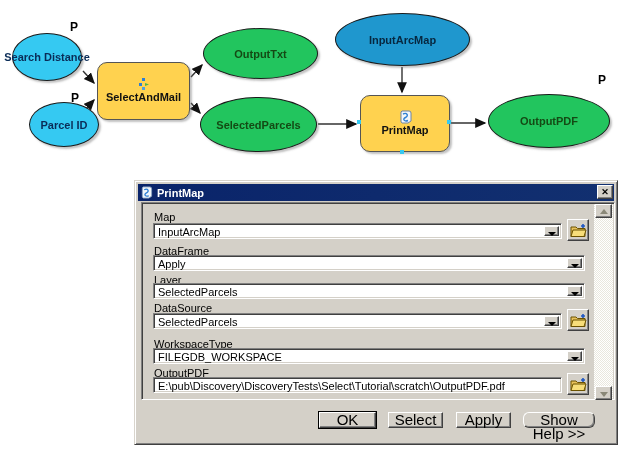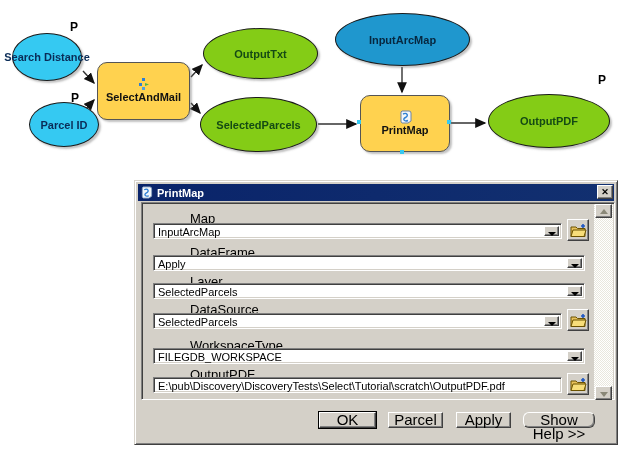--- a/index.html
+++ b/index.html
@@ -12,21 +12,21 @@
   
   #model { position:absolute; left:0; top:0; width:628px; height:176px; }
   #wires { position:absolute; left:0; top:0; width:628px; height:176px; pointer-events:none; }
 
   .node { position:absolute; display:flex; align-items:center; justify-content:center;
           text-align:center; font-weight:bold; font-size:11px; line-height:12px;
           box-shadow:2px 2px 2px rgba(120,120,120,.45); cursor:default; }
   .ellipse { border-radius:50%; border:1px solid #1a1a1a; }
   .cyan  { background:#35C9F2; color:#0A2C57; }
   .blue  { background:#1F97CE; color:#07273F; }
-  .green { background:#84cc16; color:#144A14; }
+  .green { background:#22c55e; color:#144A14; }
   .tool  { background:#FFD24F; border:1px solid #555; border-radius:10px; color:#111;
            flex-direction:column; }
   .tool .ticon { height:14px; margin-top:-2px; }
   .pmark { position:absolute; font-weight:bold; font-size:12px; color:#000; }
 
   .ctick { position:absolute; width:4px; height:4px; background:#35C9F2; }
 
   
   #dlg { position:absolute; left:134px; top:180px; width:484px; height:265px;
          background:#D4D0C8; border-right:1px solid #404040; border-bottom:1px solid #404040;
@@ -40,21 +40,21 @@
               background:#D4D0C8; border-top:1px solid #fff; border-left:1px solid #fff;
               border-right:1px solid #404040; border-bottom:1px solid #404040;
               box-shadow:inset -1px -1px 0 #808080;
               font-size:9px; font-weight:bold; text-align:center; line-height:12px; color:#000; cursor:default; }
 
   #panel { position:absolute; left:6px; top:21px; width:474px; height:198px;
            border-top:1px solid #808080; border-left:1px solid #808080;
            border-right:1px solid #fff; border-bottom:1px solid #fff;
            box-shadow:inset 1px 1px 0 #404040, inset -1px -1px 0 #D4D0C8; }
 
-  .flabel { position:absolute; left:12px; font-size:13px; color:#000; white-space:nowrap;margin-left:36px; }
+  .flabel { position:absolute; left:12px; font-size:11px; color:#000; white-space:nowrap; }
   .field  { position:absolute; left:11px; height:16px; background:#fff;
             border-top:1px solid #808080; border-left:1px solid #808080;
             border-right:1px solid #fff; border-bottom:1px solid #fff;
             box-shadow:inset 1px 1px 0 #404040, inset -1px -1px 0 #D4D0C8; }
   .field .val { position:absolute; left:4px; top:2px; right:18px; font-size:11px;
                 white-space:nowrap; overflow:hidden; color:#000; }
   .field.textonly .val { right:3px; }
   .wfull  { width:432px; }
   .wshort { width:409px; }
   .ddbtn { position:absolute; right:2px; top:2px; bottom:2px; width:15px; background:#D4D0C8;
@@ -242,17 +242,17 @@
         <div class="sbtn up" style="top:0;">
             <i></i>
           </div>
         <div class="sbtn down" style="top:182px;">
             <i></i>
           </div>
       </div>
     </div>
 
     <div class="btn default" style="left:184px; width:57px;">OK</div>
-    <div class="btn" style="left:253px; width:55px;">Parcel</div>
+    <div class="btn" style="left:253px; width:55px;">Select</div>
     <div class="btn" style="left:321px; width:55px;">Apply</div>
     <div class="btn" style="left:388px; width:72px;border-radius:6px;">Show Help &gt;&gt;</div>
   </div>
 </div>
 
 </body></html>

